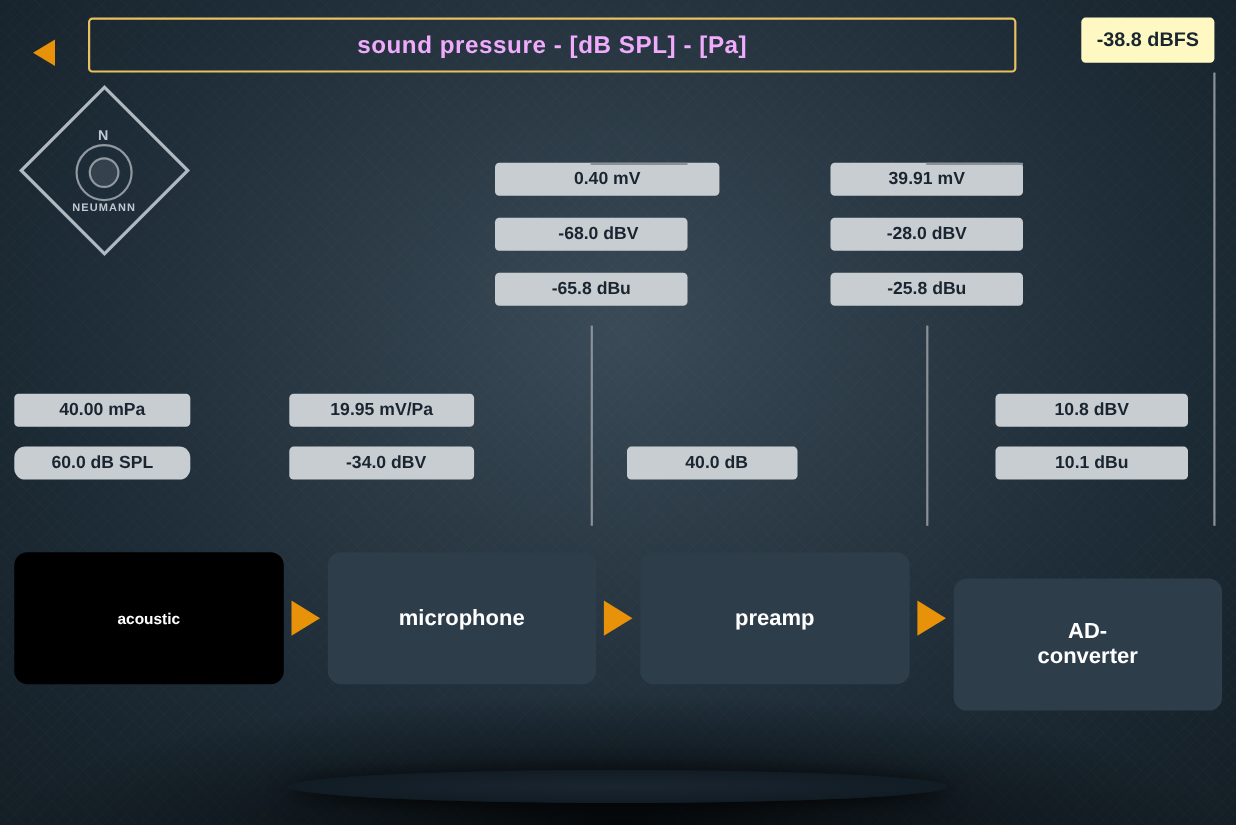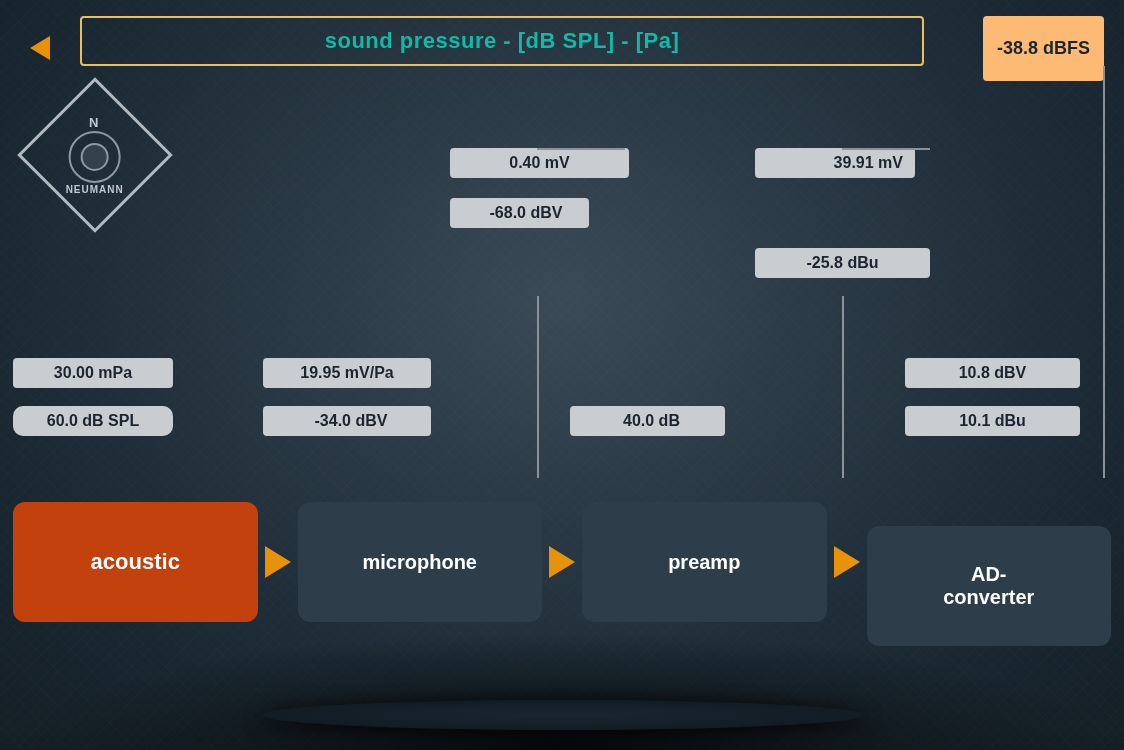--- a/index.html
+++ b/index.html
@@ -59,34 +59,34 @@
       top: 16px;
       left: 80px;
       right: 200px;
       border: 2px solid #e8c060;
       border-radius: 4px;
       padding: 10px 20px;
       text-align: center;
     }
 
     .title-box span {
-      color: #14b8a6;
+      color: #f0abfc;
       font-size: 22px;
       font-weight: bold;
       letter-spacing: 0.5px;
     }
 
     
     .dbfs-badge {
       position: absolute;
       top: 16px;
       right: 20px;
-      background: #fdba74;
+      background: #fef9c3;
       border-radius: 4px;
-      padding: 22px 14px;
+      padding: 10px 14px;
     }
 
     .dbfs-badge span {
       color: #1a2530;
       font-size: 18px;
       font-weight: bold;
     }
 
     
     .neumann-logo {
@@ -160,27 +160,27 @@
 
     
     .val-20mpa { top: 358px; left: 13px; width: 160px; }
     .val-60spl { top: 406px; left: 13px; width: 160px; border-radius: 10px; }
 
     
     .val-mic-sensitivity { top: 358px; left: 263px; width: 168px; }
     .val-mic-dbv { top: 406px; left: 263px; width: 168px; padding-left: 20px; }
 
     
-    .val-pre-mv { top: 148px; left: 450px; width: 179px; }
-    .val-pre-dbv { top: 198px; left: 450px; width: 139px; padding-left: 25px; }
+    .val-pre-mv { top: 148px; left: 450px; width: 204px; }
+    .val-pre-dbv { top: 198px; left: 450px; width: 175px; padding-left: 25px; }
     .val-pre-dbu { top: 248px; left: 450px; width: 175px; }
     .val-pre-gain { top: 406px; left: 570px; width: 155px; padding-left: 20px; }
 
     
-    .val-ad-mv { top: 148px; left: 755px; width: 160px; text-align: right; }
+    .val-ad-mv { top: 148px; left: 755px; width: 175px; }
     .val-ad-dbv-in { top: 198px; left: 755px; width: 175px; }
     .val-ad-dbu-in { top: 248px; left: 755px; width: 175px; }
     .val-ad-dbv-out { top: 358px; left: 905px; width: 175px; }
     .val-ad-dbu-out { top: 406px; left: 905px; width: 175px; }
 
     
     .stage-row {
       position: absolute;
       top: 478px;
       left: 0;
@@ -197,23 +197,23 @@
       display: flex;
       align-items: center;
       justify-content: center;
       font-weight: bold;
       font-size: 20px;
       color: #ffffff;
       flex: 1;
     }
 
     .stage-block.acoustic {
-      background: #c2410c;
+      background: #000000;
       color: #fff;
-      font-size: 22px;
+      font-size: 14px;
     }
 
     .stage-block.microphone,
     .stage-block.preamp,
     .stage-block.ad-converter {
       background: #2e3d4a;
       color: #ffffff;
     }
 
     .stage-arrow {
@@ -280,45 +280,51 @@
         <span class="brand-n">N</span>
         <div class="neumann-circle">
           <div class="neumann-inner-circle"></div>
         </div>
         <span class="brand-n" style="letter-spacing:1px; font-size:10px;">NEUMANN</span>
       </div>
     </div>
   </div>
 
   <div class="value-box val-20mpa">
-    <span>30.00 mPa</span>
+    <span>40.00 mPa</span>
   </div>
   <div class="value-box val-60spl">
     <span>60.0 dB SPL</span>
   </div>
 
   <div class="value-box val-mic-sensitivity">
     <span>19.95 mV/Pa</span>
   </div>
   <div class="value-box val-mic-dbv">
     <span>-34.0 dBV</span>
   </div>
 
   <div class="value-box val-pre-mv">
     <span>0.40 mV</span>
   </div>
   <div class="value-box val-pre-dbv">
     <span>-68.0 dBV</span>
   </div>
+  <div class="value-box val-pre-dbu">
+    <span>-65.8 dBu</span>
+  </div>
   <div class="value-box val-pre-gain">
     <span>40.0 dB</span>
   </div>
 
   <div class="value-box val-ad-mv">
     <span>39.91 mV</span>
+  </div>
+  <div class="value-box val-ad-dbv-in">
+    <span>-28.0 dBV</span>
   </div>
   <div class="value-box val-ad-dbu-in">
     <span>-25.8 dBu</span>
   </div>
   <div class="value-box val-ad-dbv-out">
     <span>10.8 dBV</span>
   </div>
   <div class="value-box val-ad-dbu-out">
     <span>10.1 dBu</span>
   </div>

